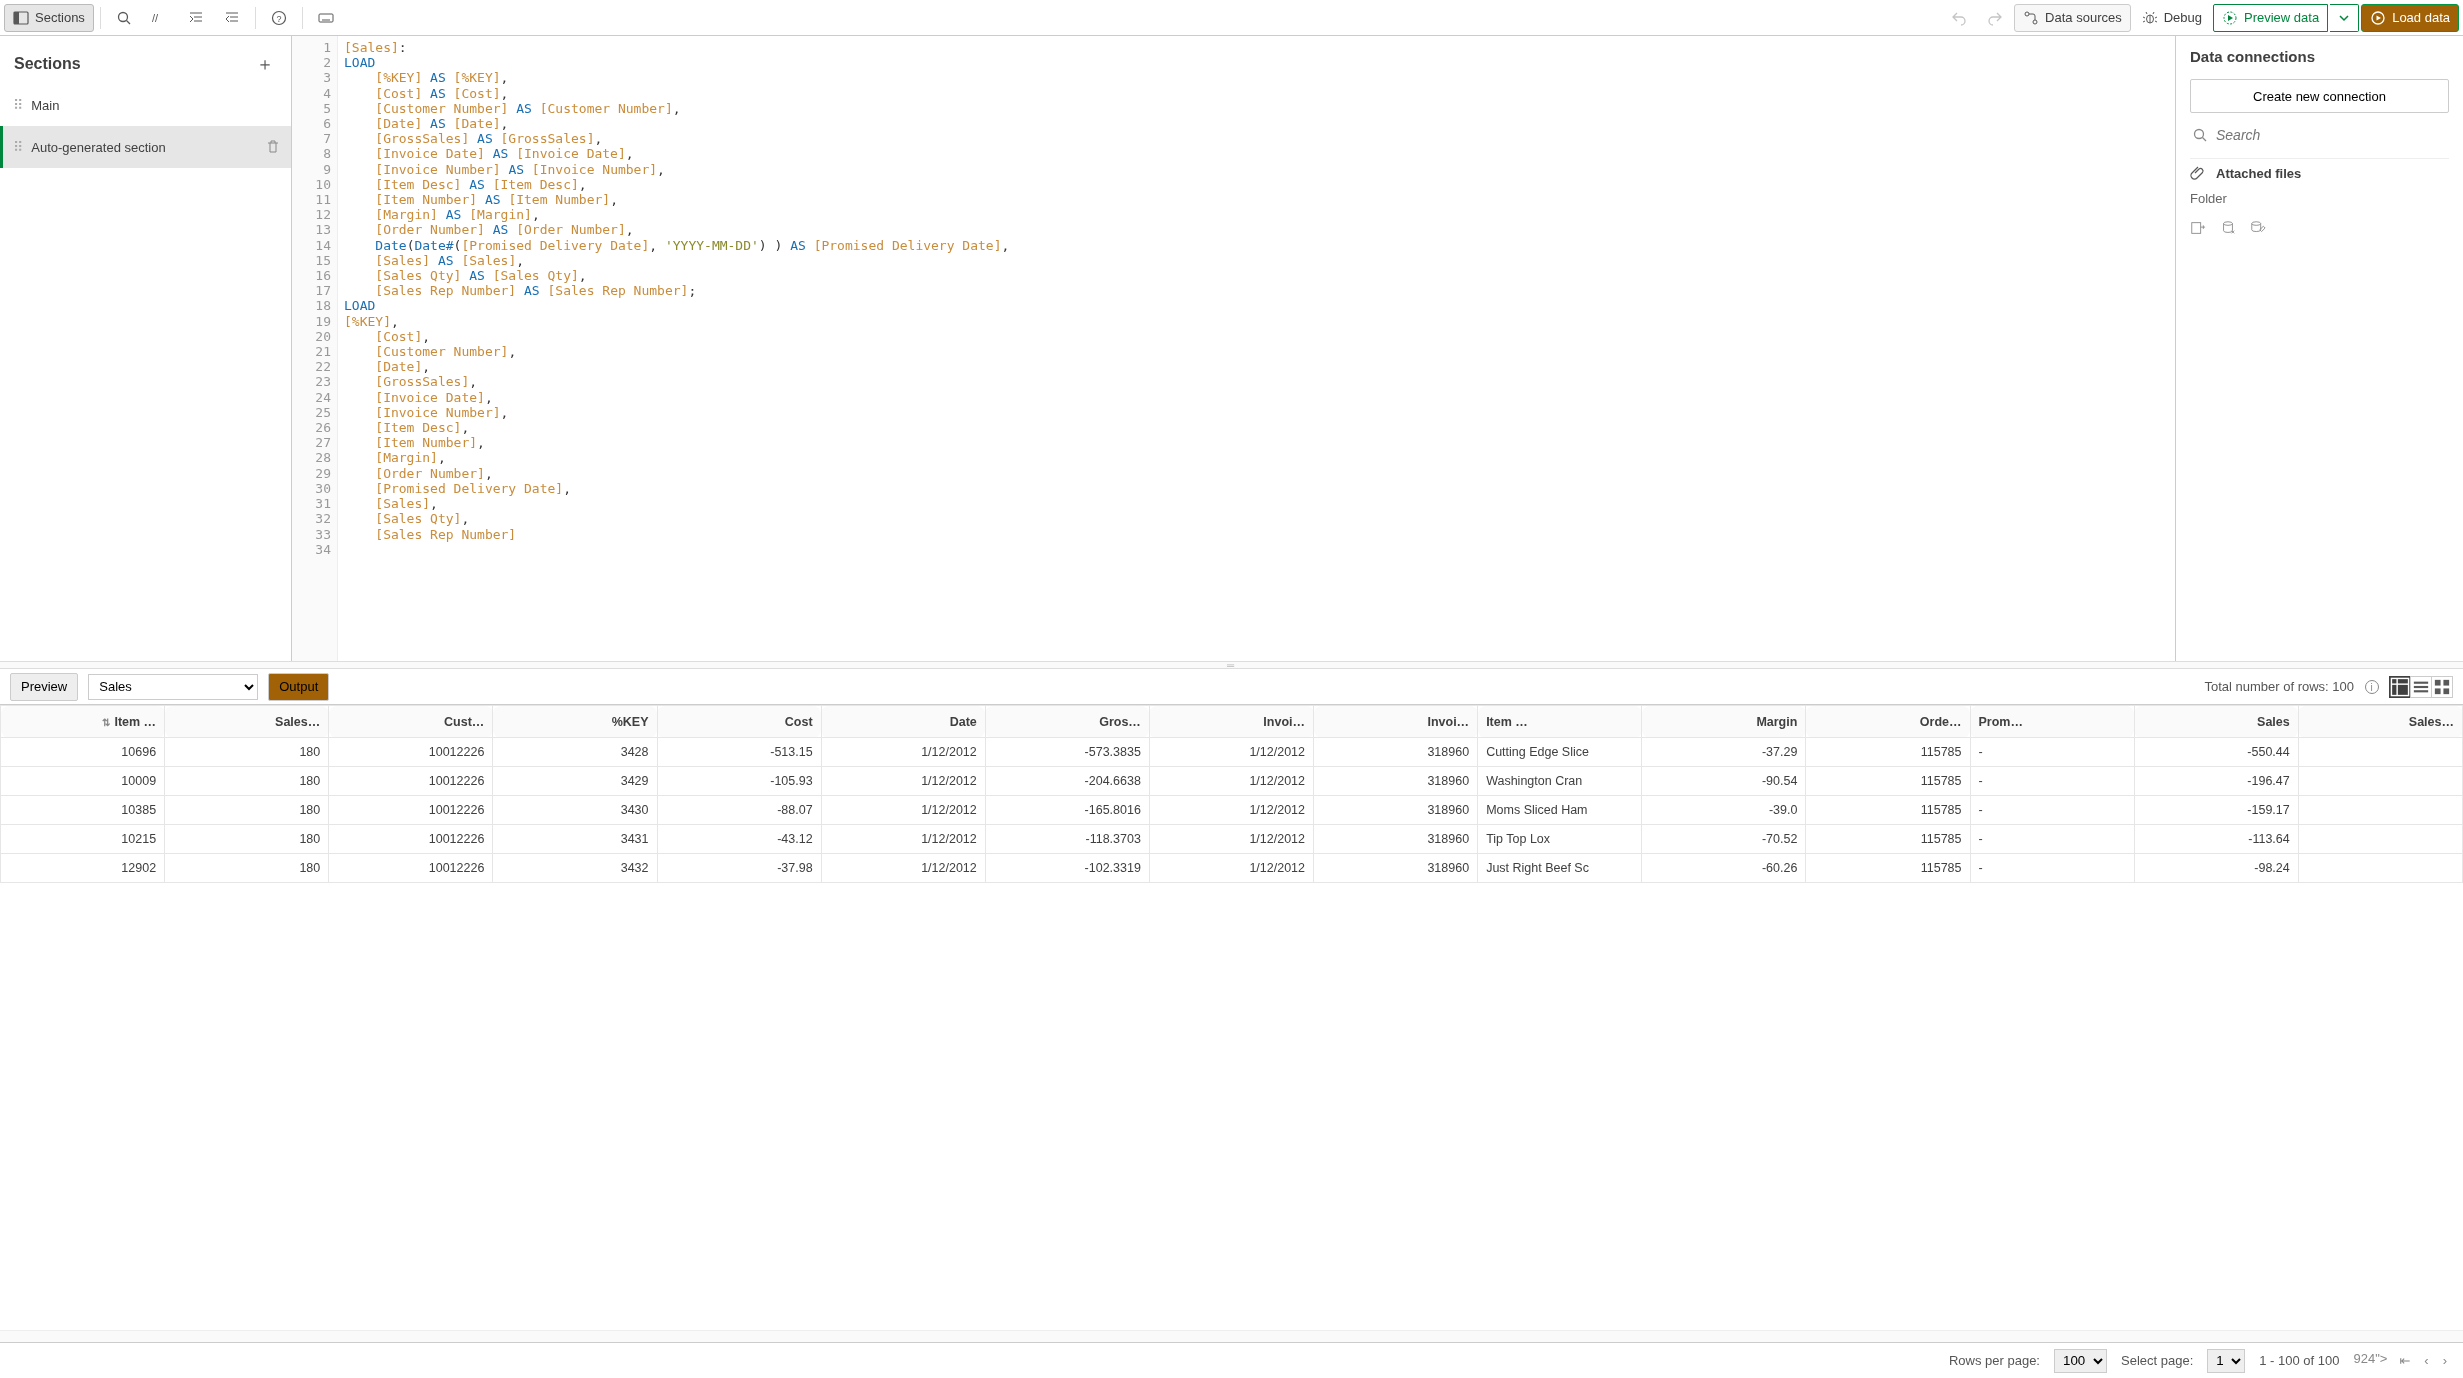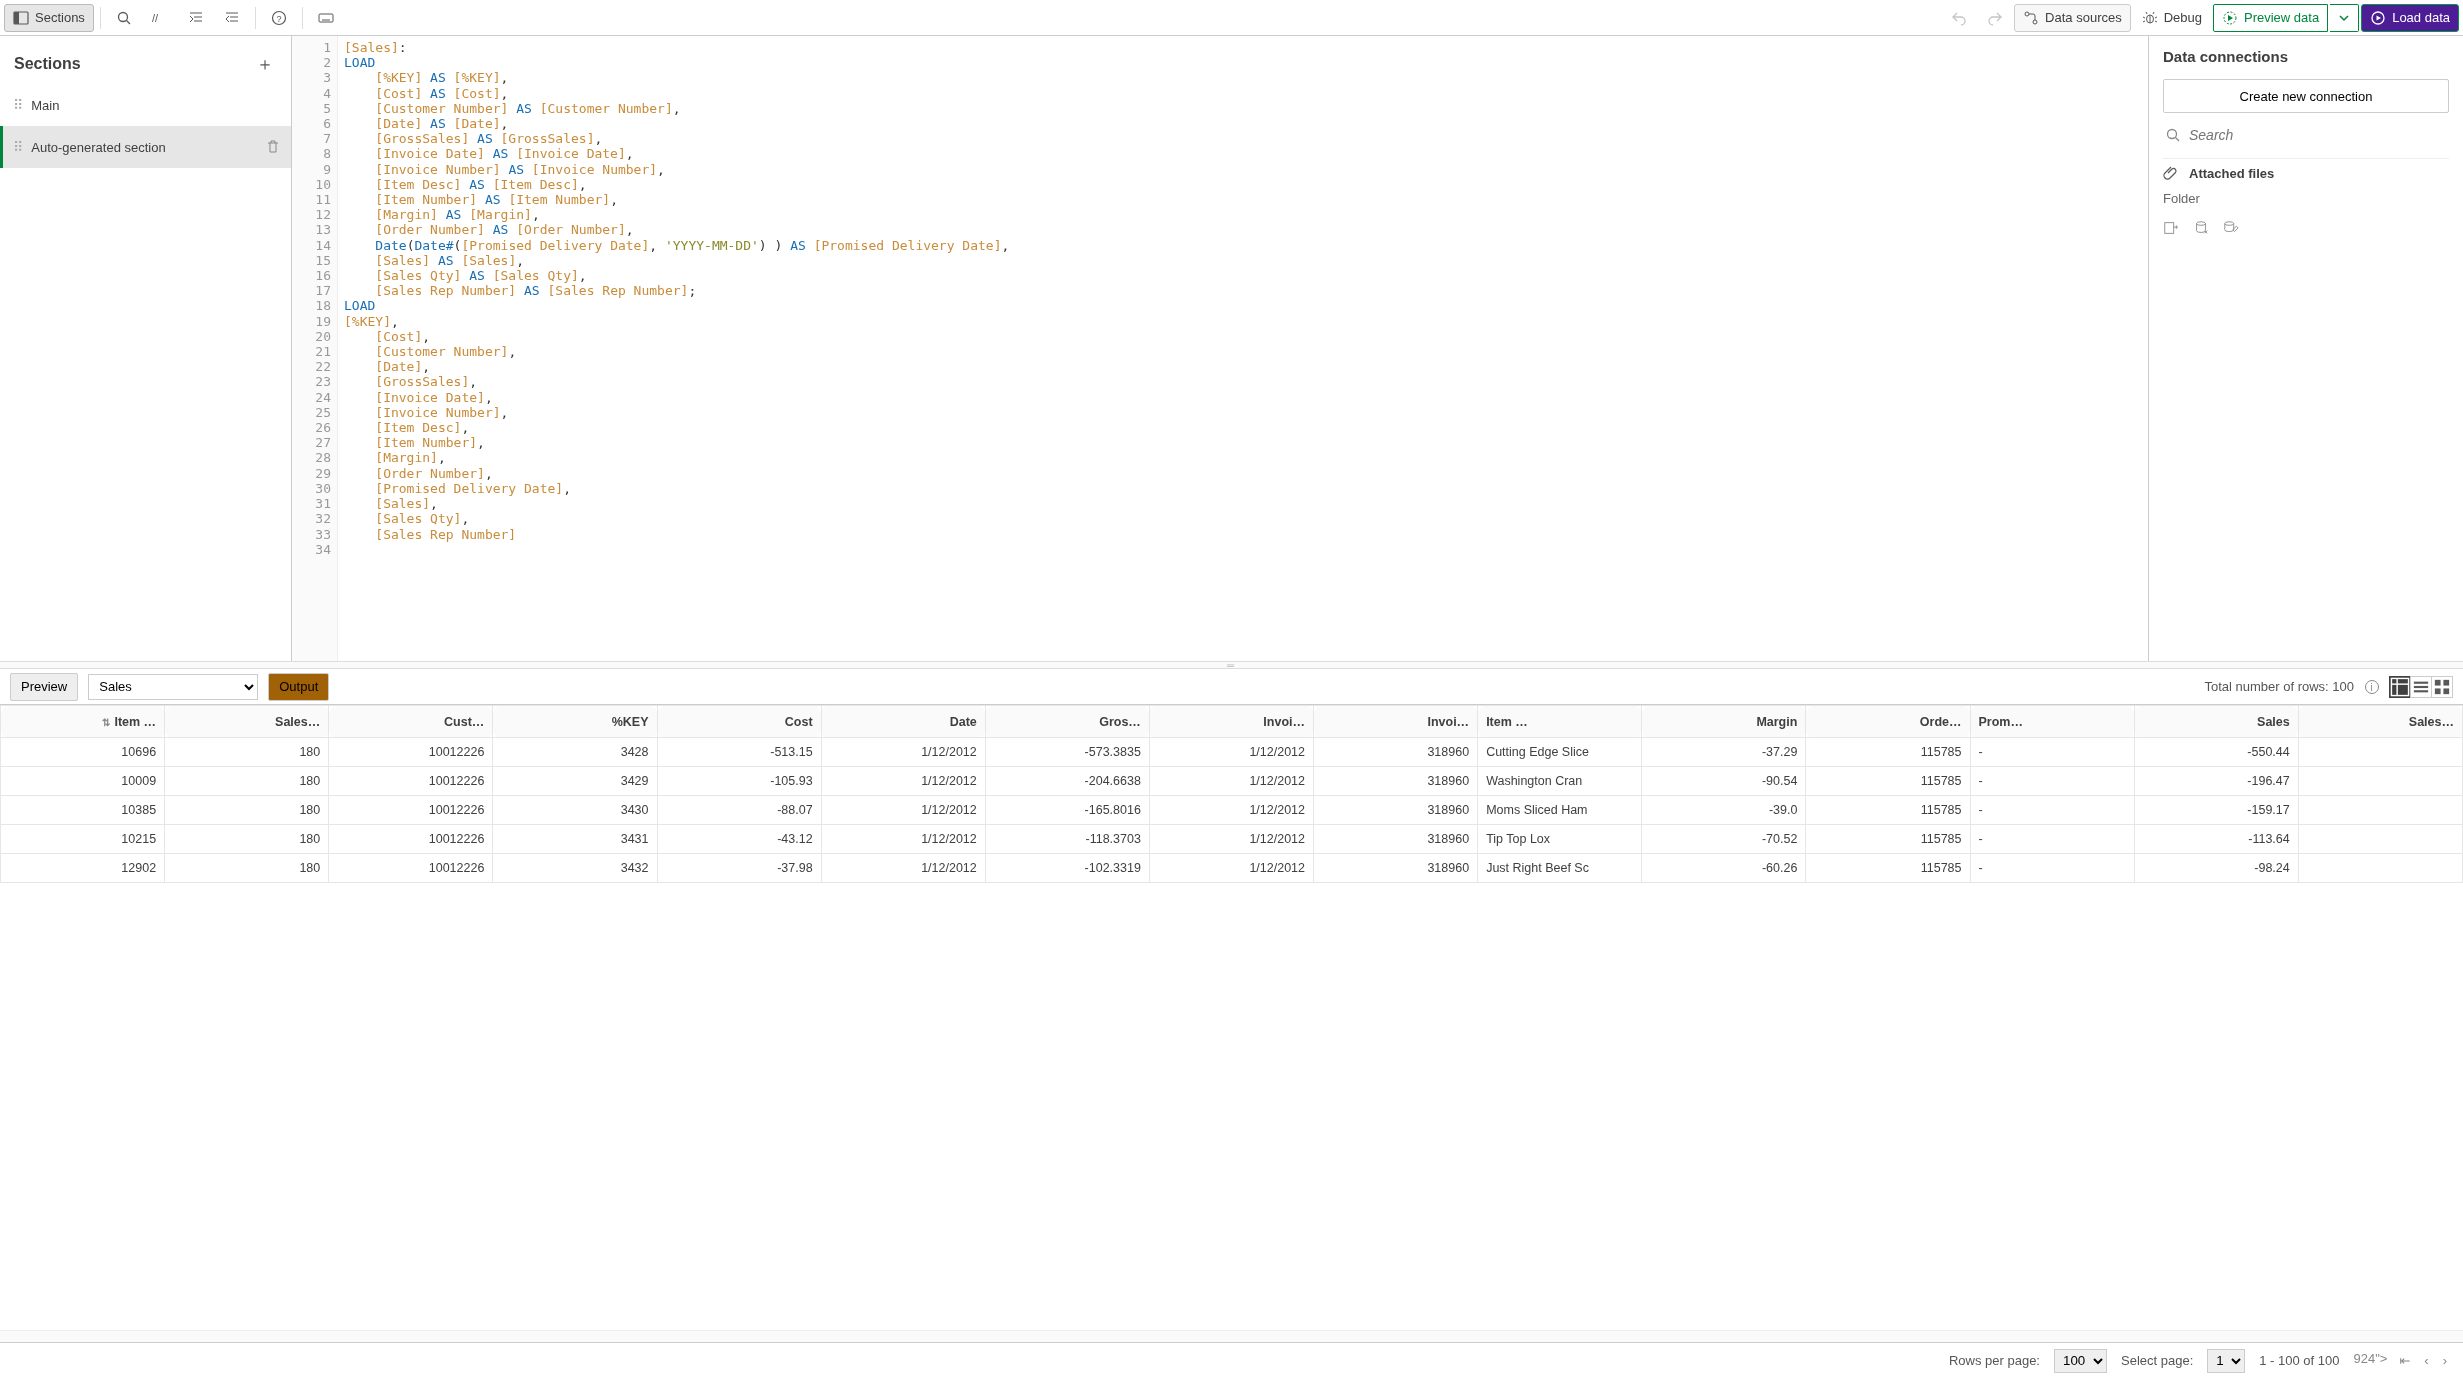--- a/index.html
+++ b/index.html
@@ -4,21 +4,21 @@
 <style>
 * { margin: 0; padding: 0; box-sizing: border-box; }
 body { font-family: -apple-system, "Segoe UI", Arial, sans-serif; font-size: 13px; color: #404040; background: #fff; height: 100vh; display: flex; flex-direction: column; overflow: hidden; }
 
 
 .toolbar { height: 36px; border-bottom: 1px solid #ccc; display: flex; align-items: center; padding: 0 4px; gap: 2px; }
 .tb-btn { height: 28px; display: inline-flex; align-items: center; justify-content: center; padding: 0 8px; border: 1px solid transparent; background: transparent; cursor: pointer; border-radius: 3px; font-size: 13px; color: #404040; gap: 6px; }
 .tb-btn.active { background: #e6e6e6; border-color: #bbb; }
 .tb-btn.bordered { border: 1px solid #ccc; background: #f7f7f7; }
 .tb-btn.green { color: #00873d; border: 1px solid #00873d; background: #fff; }
-.tb-btn.green-fill { background: #4c1d95; color: #fff; border: 1px solid #009845; }
+.tb-btn.green-fill { background: #a16207; color: #fff; border: 1px solid #009845; }
 .tb-sep { width: 1px; height: 22px; background: #ddd; margin: 0 4px; }
 .toolbar .spacer { flex: 1; }
 .ic { width: 16px; height: 16px; display: inline-block; }
 
 
 .main-row { flex: 1; display: flex; min-height: 0; }
 
 
 .sections-panel { width: 292px; border-right: 1px solid #ccc; display: flex; flex-direction: column; }
 .sections-header { display: flex; align-items: center; justify-content: space-between; padding: 16px 14px 8px 14px; }
@@ -33,21 +33,21 @@
 .editor-wrap { flex: 1; display: flex; min-width: 0; position: relative; }
 .gutter { width: 46px; background: #fafafa; border-right: 1px solid #eee; text-align: right; padding: 4px 6px 0 0; font-family: Consolas, Menlo, monospace; font-size: 13px; color: #999; line-height: 15.2px; white-space: pre; overflow: hidden; }
 .code { flex: 1; font-family: Consolas, Menlo, monospace; font-size: 13px; line-height: 15.2px; padding: 4px 0 0 6px; white-space: pre; overflow: auto; }
 .tok-kw { color: #1a6fb3; }
 .tok-field { color: #c98c3b; }
 .tok-fn { color: #1a6fb3; }
 .tok-str { color: #8a8a2c; }
 .tok-punc { color: #333; }
 
 
-.conn-panel { width: 315px; border-left: 1px solid #ccc; padding: 12px 14px; display: flex; flex-direction: column; gap: 10px; }
+.conn-panel { width: 288px; border-left: 1px solid #ccc; padding: 12px 14px; display: flex; flex-direction: column; gap: 10px; }
 .conn-panel h2 { font-size: 15px; font-weight: 600; margin-bottom: 4px; }
 .new-conn-btn { height: 34px; border: 1px solid #ccc; background: #fff; cursor: pointer; border-radius: 2px; font-size: 13px; }
 .search-row { display: flex; align-items: flex-end; gap: 8px; padding: 4px 2px; border-bottom: 1px solid transparent; }
 .search-row input { border: none; outline: none; font-size: 14px; font-style: italic; color: #888; flex: 1; }
 .attached-row { display: flex; align-items: center; gap: 10px; padding-top: 6px; border-top: 1px solid #eee; text-align: right; }
 .folder-label { color: #666; font-size: 13px; }
 .conn-icons { display: flex; gap: 14px; padding: 4px 0; color: #888; }
 
 
 .hsplit { height: 8px; border-top: 1px solid #ddd; border-bottom: 1px solid #ddd; background: #fafafa; display: flex; align-items: center; justify-content: center; cursor: row-resize; }

